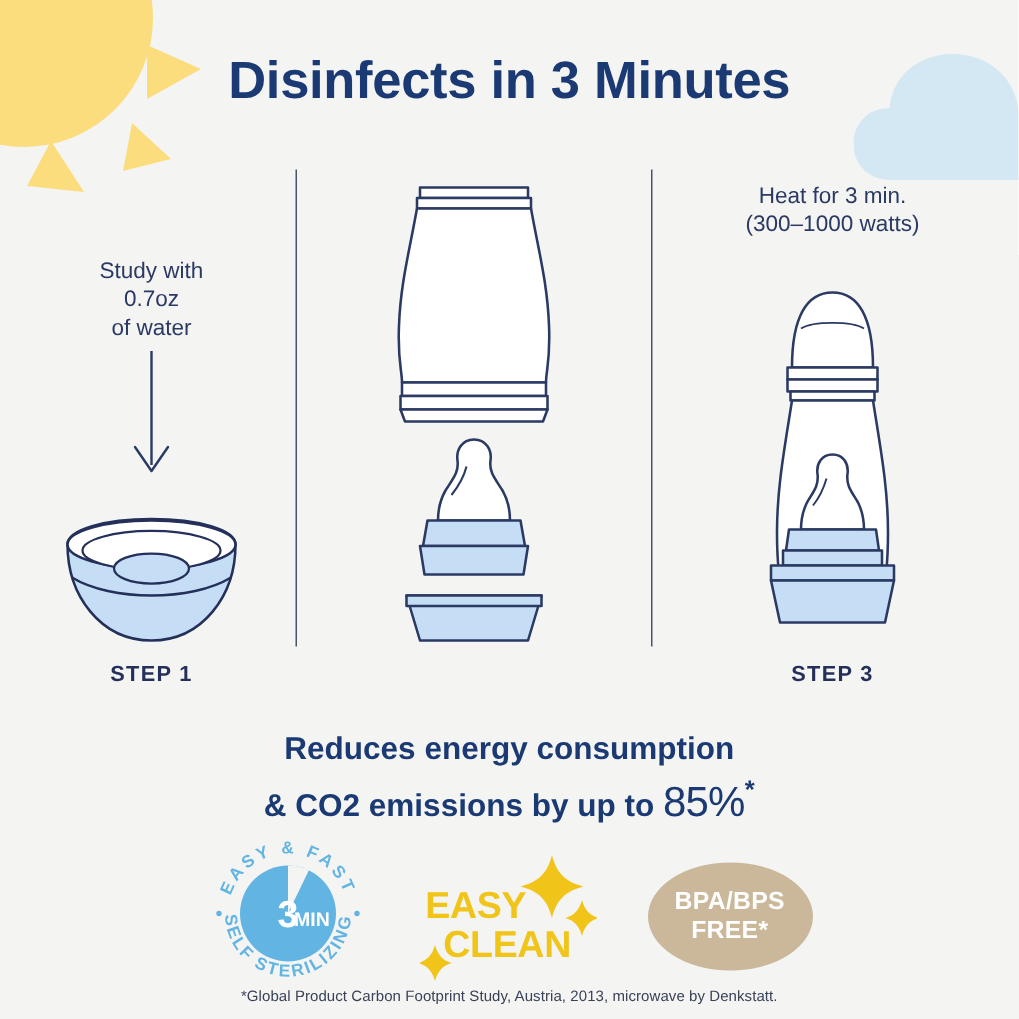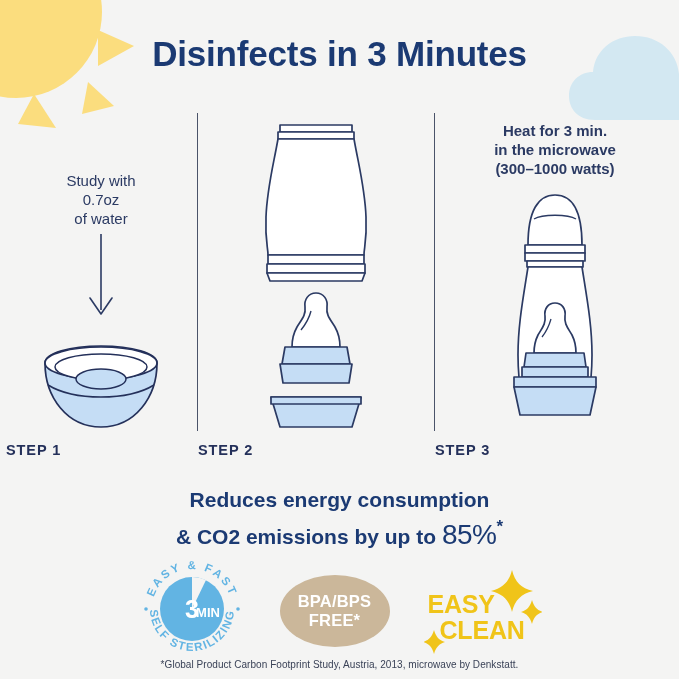--- a/index.html
+++ b/index.html
@@ -73,27 +73,28 @@
     position: absolute;
     left: 0;
     width: 100%;
     text-align: center;
     color: #2b3a63;
     font-size: 15px;
     line-height: 1.28;
     font-weight: 400;
   }
   #caption-1 { top: 58px; }
-  #caption-3 { top: 8px; font-weight: bold; }
+  #caption-3 { top: 8px; }
 
   .step-label {
     position: absolute;
     bottom: 0;
     left: 0;
     width: 100%;
+    text-align: center;
     font-size: 14.5px;
     font-weight: bold;
     letter-spacing: 0.9px;
     color: #24305a;
   }
 
   .art {
     position: absolute;
     left: 0;
     width: 100%;
@@ -262,28 +263,26 @@
 
           <path d="M44 232 L106 232 L109 249 L41 249 Z" fill="#c5ddf5"></path>
           <path d="M39 249 L111 249 L108 268 L42 268 Z" fill="#c5ddf5"></path>
 
           <path d="M30 282 L120 282 L111 312 L39 312 Z" fill="#c5ddf5"></path>
           <path d="M30 282 L120 282 L120 289 L30 289 Z" fill="#c5ddf5"></path>
         </g>
       </svg>
     </div>
 
-    <div class="step-label">STEP 2</div>
   </div>
 
   <div class="col" id="col-3">
 
     <div class="step-caption" id="caption-3">
       <div>Heat for 3 min.</div>
-      <div>in the microwave</div>
       <div>(300–1000 watts)</div>
     </div>
 
     <div class="art" id="art-3">
       <svg viewBox="0 0 130 250" width="130" height="250">
         <g stroke="#2b3a63" stroke-width="1.7" stroke-linejoin="round" fill="none">
 
           <path d="M38 58 C38 24 48 8 65 8 C82 8 92 24 92 58 Z" fill="#ffffff"></path>
           <path d="M44 32 C52 27 78 27 86 32" fill="none" stroke-width="1.3"></path>
           <path d="M35 58 L95 58 L95 66 L35 66 Z" fill="#ffffff"></path>
@@ -332,37 +331,37 @@
           <textPath href="#arcTop" startOffset="50%" text-anchor="middle">EASY &amp; FAST</textPath>
         </text>
         <text fill="#62b4e3" font-family="Liberation Sans, sans-serif" font-size="11.5" font-weight="bold" letter-spacing="1.6">
           <textPath href="#arcBottom" startOffset="50%" text-anchor="middle">SELF STERILIZING</textPath>
         </text>
         <circle cx="8" cy="54" r="1.8" fill="#62b4e3"></circle>
         <circle cx="100" cy="54" r="1.8" fill="#62b4e3"></circle>
       </svg>
     </div>
 
-    <div class="badge">
-      <div class="badge-ellipse">
-        <span>BPA/BPS</span>
-        <span>FREE*</span>
-      </div>
-    </div>
-
     <div class="badge easyclean">
       <svg viewBox="0 0 118 86" width="118" height="86" style="position:absolute;left:0;top:0">
         <g fill="#f0c419">
           <path d="M88 2 C91 14 97 20 109 23 C97 26 91 32 88 44 C85 32 79 26 67 23 C79 20 85 14 88 2 Z"></path>
           <path d="M108 32 C110 39 113 42 119 44 C113 46 110 49 108 56 C106 49 103 46 97 44 C103 42 106 39 108 32 Z"></path>
           <path d="M10 62 C12 69 15 72 21 74 C15 76 12 79 10 86 C8 79 5 76 -1 74 C5 72 8 69 10 62 Z"></path>
         </g>
       </svg>
       <div class="ec-text">
         <span class="l1">EASY</span>
         <span class="l2">CLEAN</span>
       </div>
     </div>
+
+    <div class="badge">
+      <div class="badge-ellipse">
+        <span>BPA/BPS</span>
+        <span>FREE*</span>
+      </div>
+    </div>
   </div>
 
   <div class="footnote">*Global Product Carbon Footprint Study, Austria, 2013, microwave by Denkstatt.</div>
 
 </div>
 
 </body></html>

